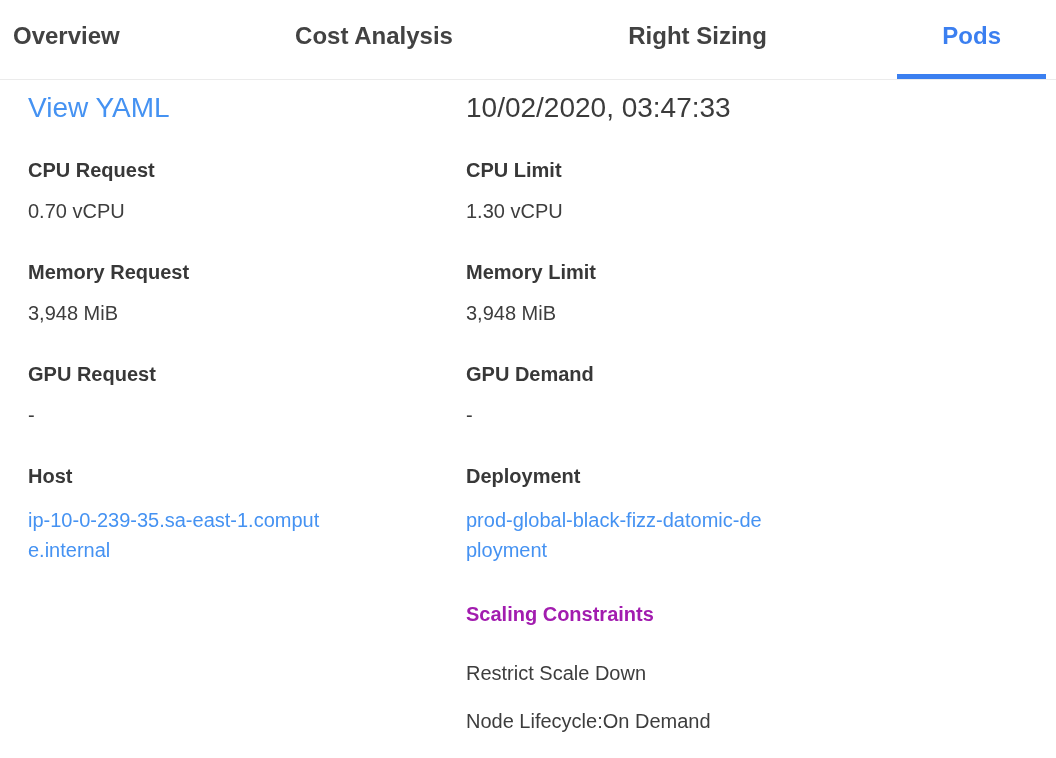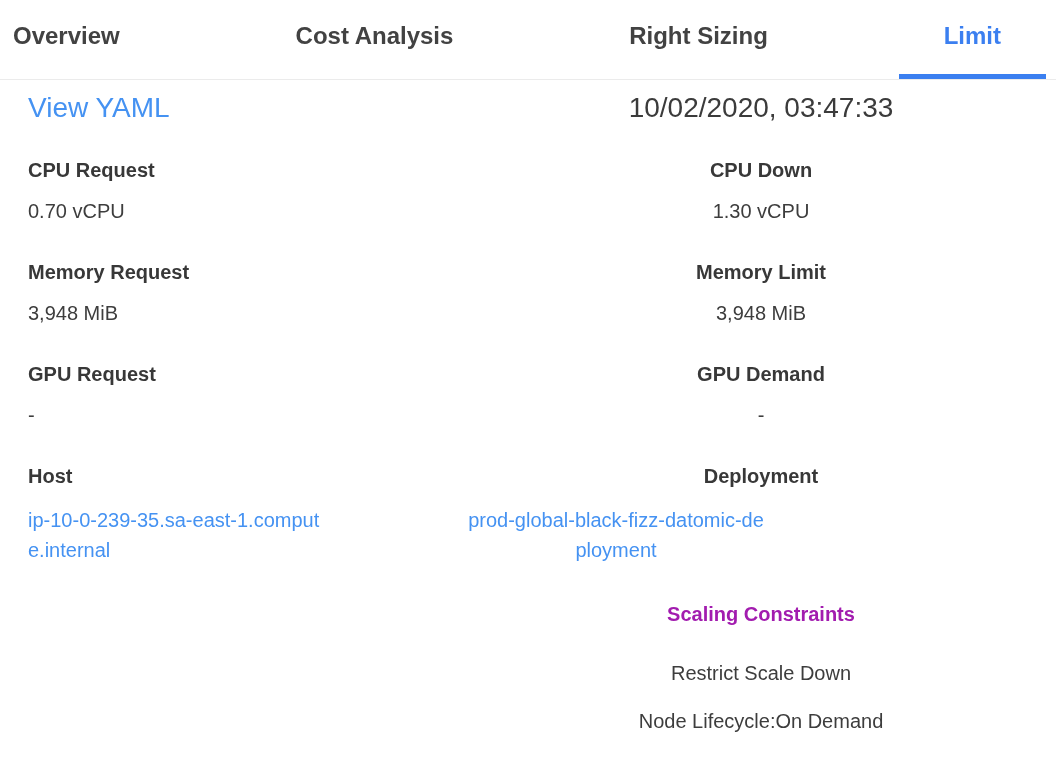--- a/index.html
+++ b/index.html
@@ -27,21 +27,21 @@
     border-bottom:5px solid transparent;
     font-size:24px;font-weight:bold;color:var(--tab-text);
     cursor:pointer;white-space:nowrap;
   }
   .tab:first-child{padding-left:0;}
   .tab.active{color:var(--accent-blue);border-bottom-color:var(--accent-blue);}
   
   .content{display:flex;padding:16px 0 0 28px;}
   .col{display:flex;flex-direction:column;}
   .col-left{width:438px;flex:none;}
-  .col-right{flex:1;min-width:0;text-align:center;}
+  .col-right{flex:1;min-width:0;}
   .top-row{
     font-size:28px;line-height:24px;margin-bottom:38px;color:var(--text-dark);
   }
   .link{color:var(--link-blue);cursor:pointer;text-decoration:none;}
   .field{margin-bottom:37px;}
   .field-label{
     font-size:20px;line-height:24px;font-weight:bold;
     color:#383838;margin-bottom:17px;
   }
   .field-value{font-size:20px;line-height:24px;color:#3d3d3d;}
@@ -55,21 +55,21 @@
   }
   .sc-item{font-size:20px;line-height:24px;margin-bottom:24px;color:#3d3d3d;}
 </style>
 </head>
 <body>
 
 <nav class="tabs">
   <div class="tab">Overview</div>
   <div class="tab">Cost Analysis</div>
   <div class="tab">Right Sizing</div>
-  <div class="tab active">Limit</div>
+  <div class="tab active">Pods</div>
 </nav>
 
 <main class="content">
 
   <div class="col col-left">
     <div class="top-row">
       <span class="link">View YAML</span>
     </div>
 
     <div class="field">
@@ -90,21 +90,21 @@
     <div class="field">
       <div class="field-label">Host</div>
       <div class="field-value link-value">ip-10-0-239-35.sa-east-1.compute.internal</div>
     </div>
   </div>
 
   <div class="col col-right">
     <div class="top-row">10/02/2020, 03:47:33</div>
 
     <div class="field">
-      <div class="field-label">CPU Down</div>
+      <div class="field-label">CPU Limit</div>
       <div class="field-value">1.30 vCPU</div>
     </div>
 
     <div class="field">
       <div class="field-label">Memory Limit</div>
       <div class="field-value">3,948 MiB</div>
     </div>
 
     <div class="field">
       <div class="field-label">GPU Demand</div>

